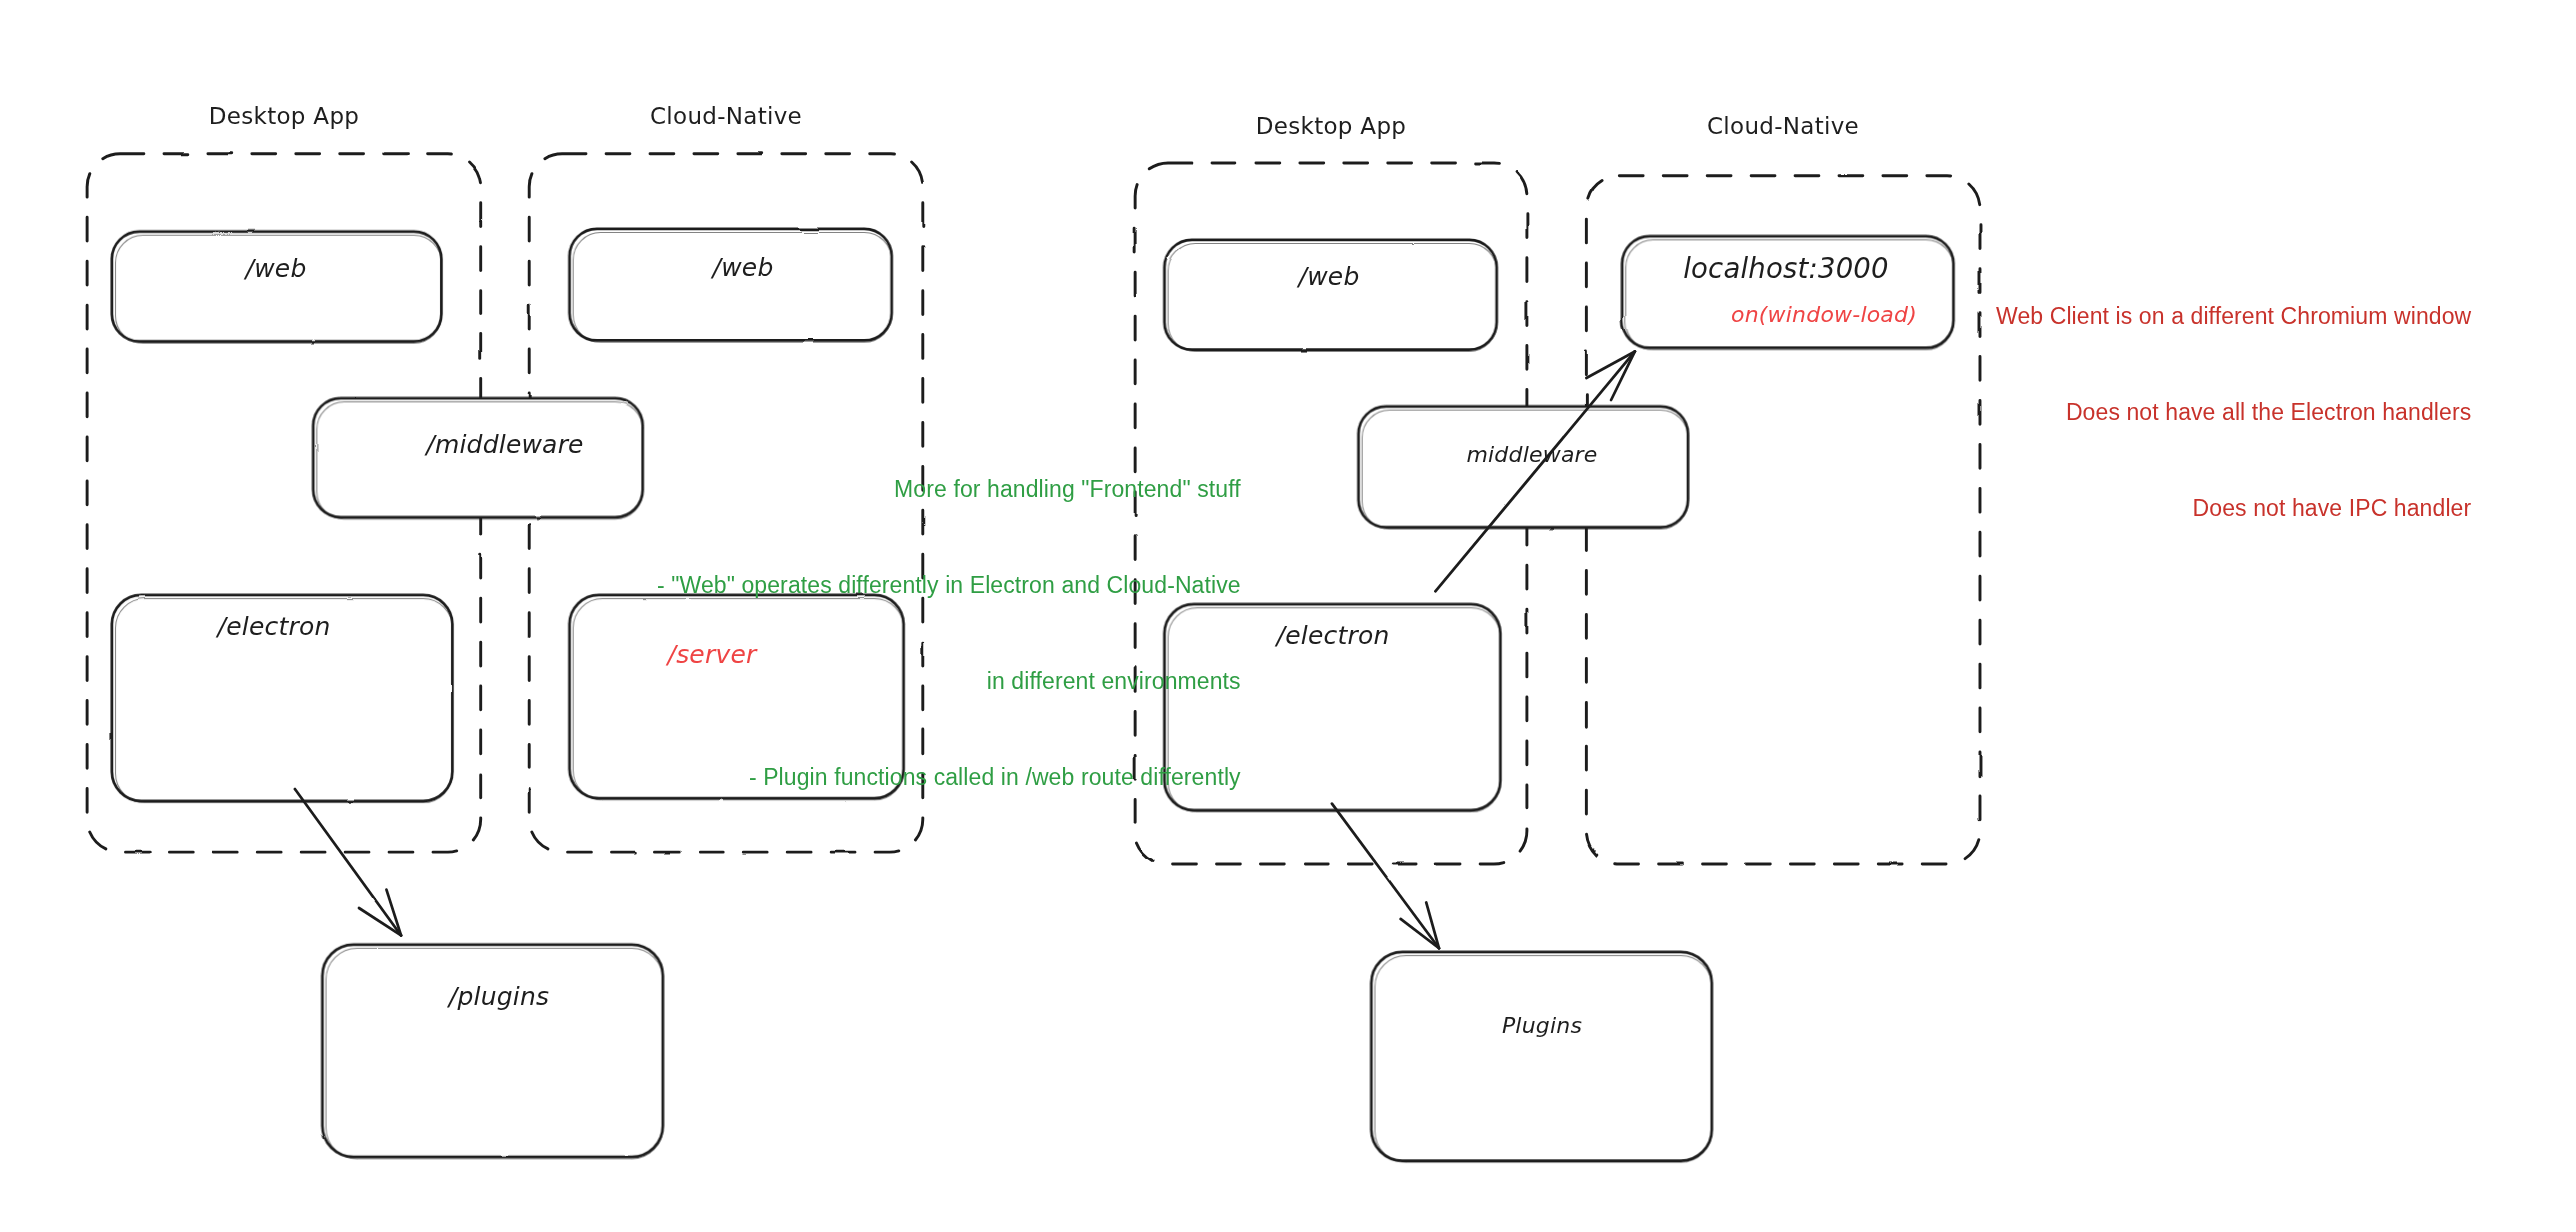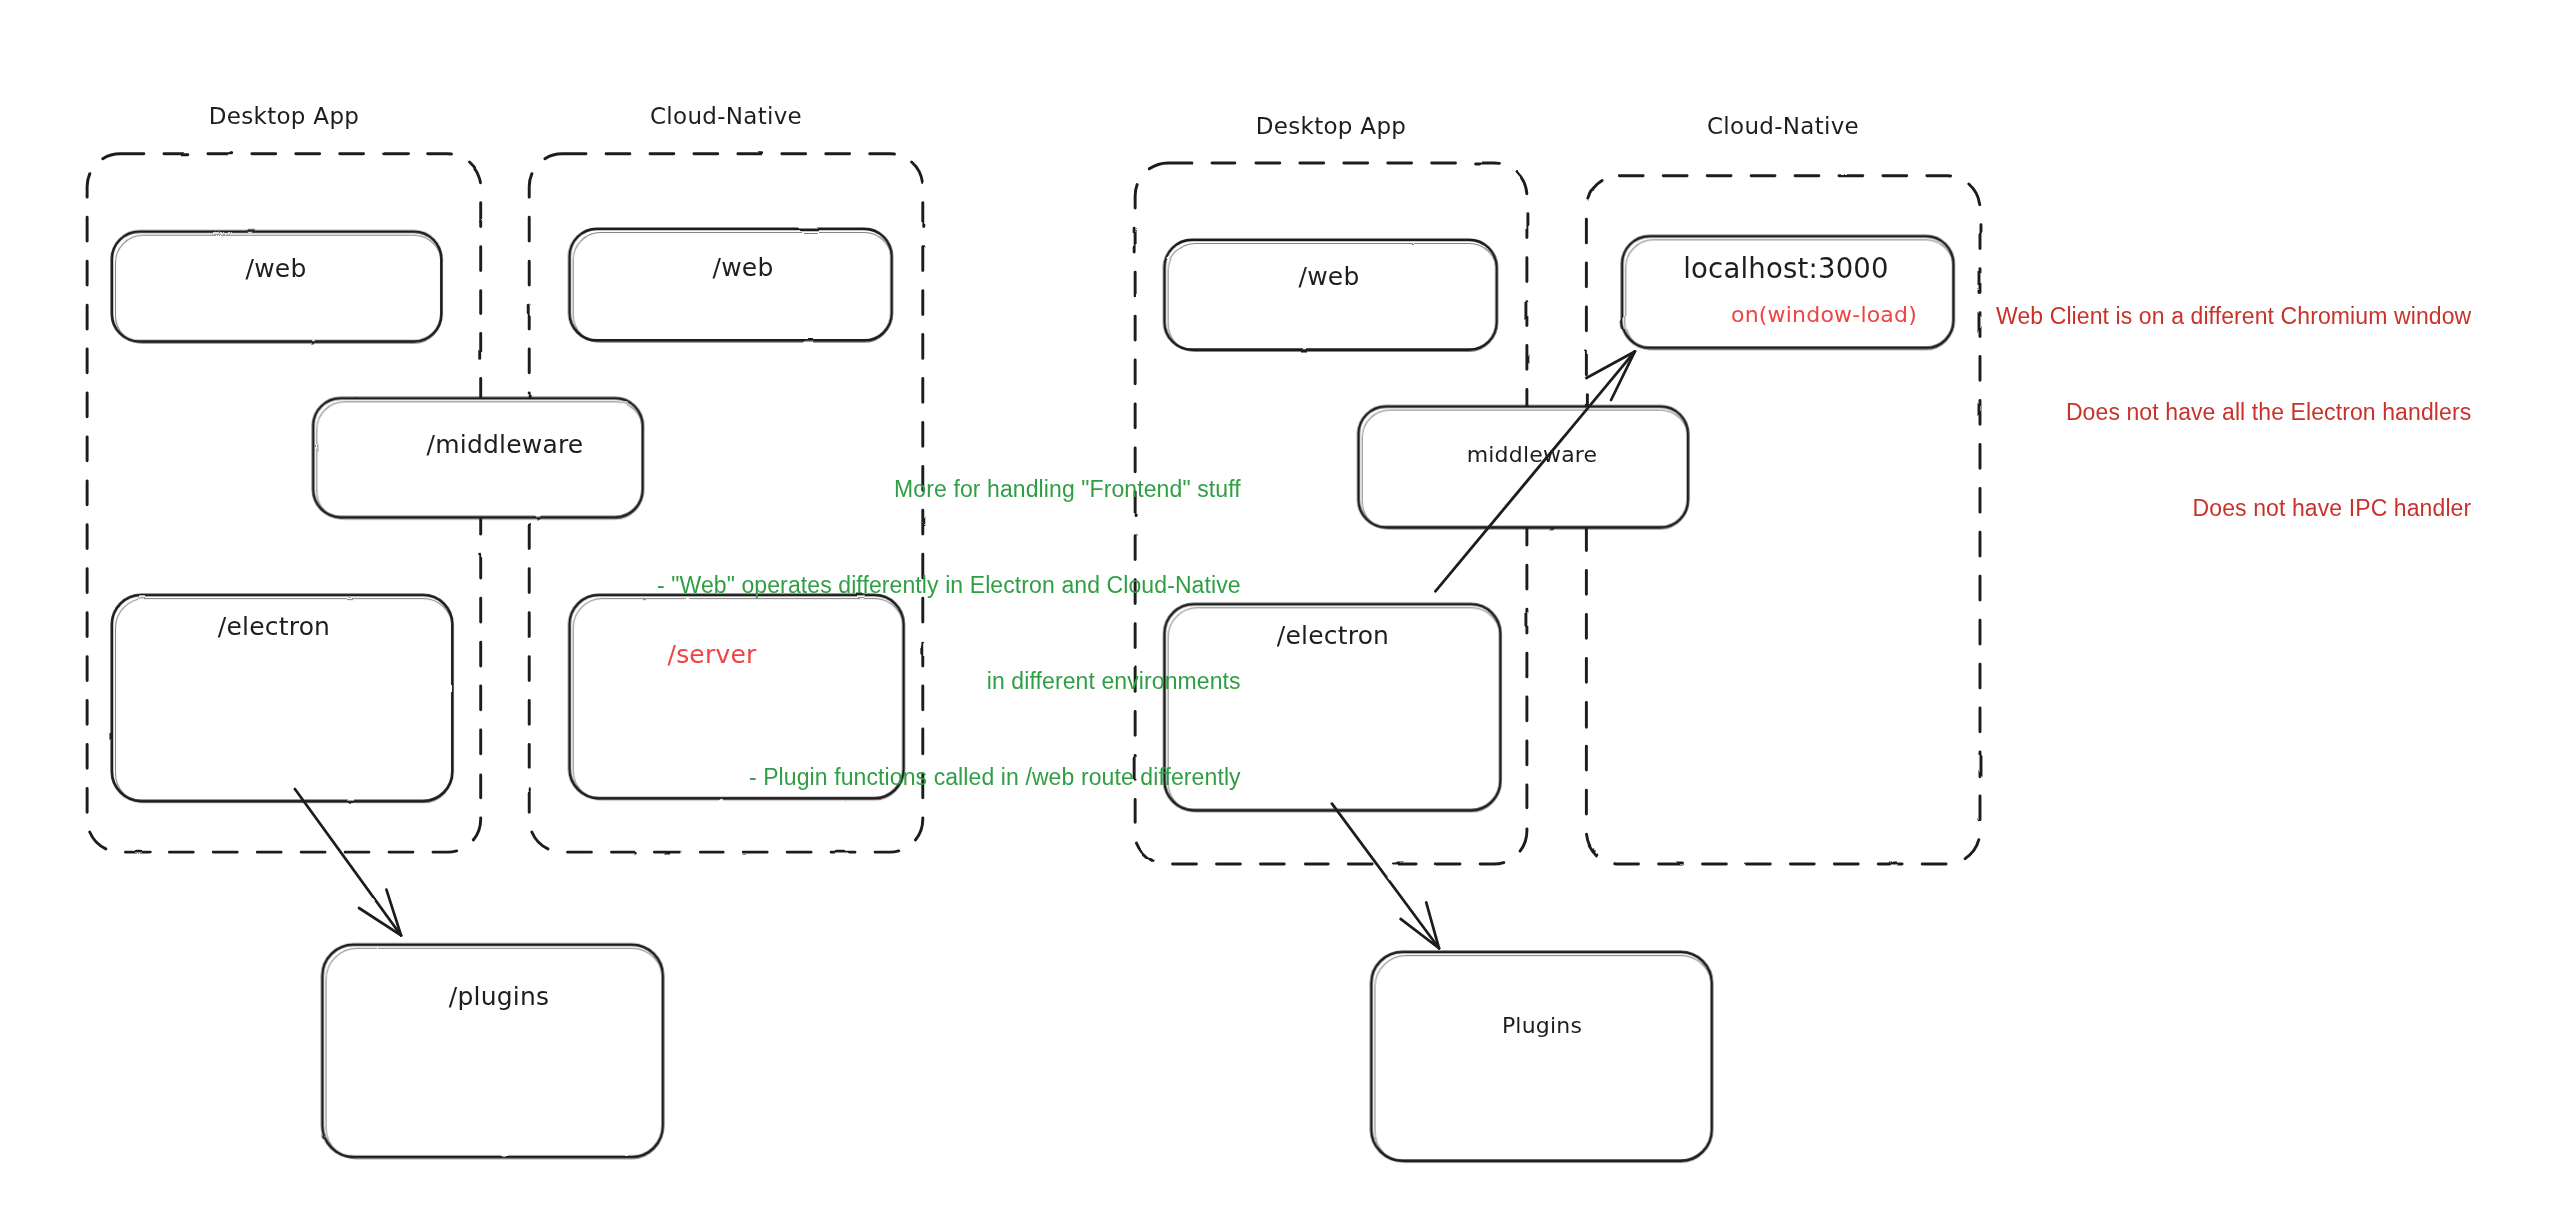--- a/index.html
+++ b/index.html
@@ -44,20 +44,21 @@
 
   
   .node-label {
     position: absolute;
     font-family: "DejaVu Sans", sans-serif;
     font-size: 25px;
     color: #1e1e1e;
     white-space: nowrap;
     transform: translateX(-50%);
     letter-spacing: 0.2px;
+    font-style: italic;
   }
   .node-label.red { color: #ef4444; }
   .node-label.big { font-size: 27.5px; }
   .node-label.sub { font-size: 22px; }
 
   
   .annotation {
     position: absolute;
     font-family: Liberation Sans, sans-serif;
     font-size: 23px;

